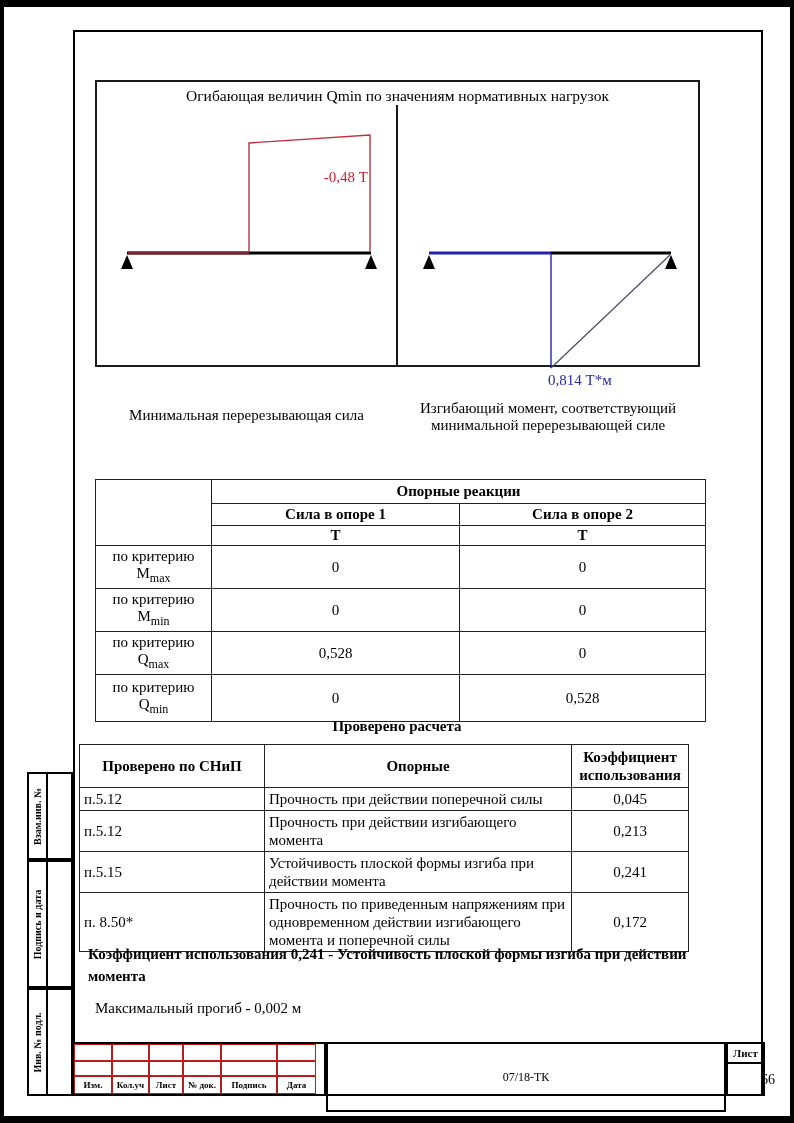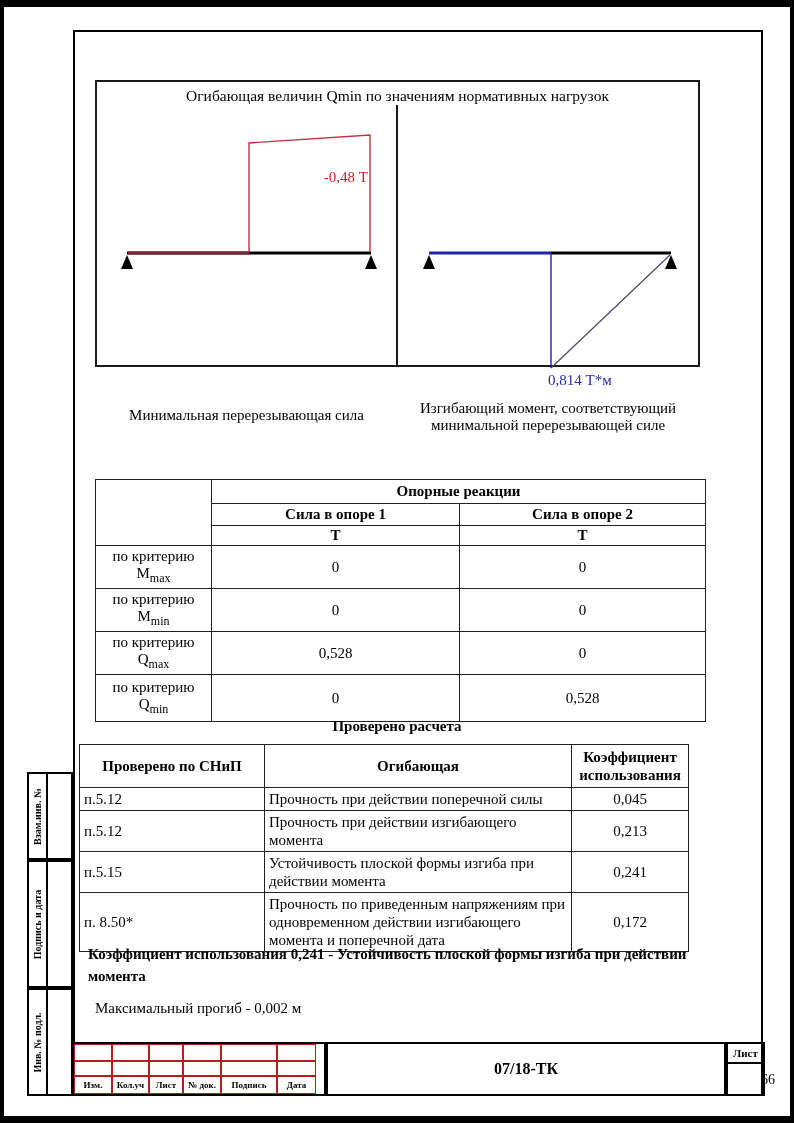--- a/index.html
+++ b/index.html
@@ -38,22 +38,22 @@
   .results-table .kcol{text-align:center;margin-top:15px;}
 
   .summary-bold{position:absolute;left:88px;top:944px;width:650px;font-weight:bold;font-size:15px;line-height:1.45;}
   .deflection{position:absolute;left:95px;top:1000px;font-size:15px;}
 
   
   .tb-grid{position:absolute;left:72px;top:1042px;width:254px;height:54px;border:2px solid #000;box-sizing:border-box;
     display:grid;grid-template-columns:38px 37px 34px 38px 56px 39px;grid-template-rows:17px 15px 18px;}
   .tb-grid .cell{border:1px solid #b91c1c;display:flex;align-items:center;justify-content:center;
     font-size:9px;font-weight:bold;overflow:hidden;white-space:nowrap;}
-  .tb-main{position:absolute;left:326px;top:1042px;width:400px;height:54px;border:2px solid #000;box-sizing:border-box;
-    display:flex;align-items:center;justify-content:center;font-size:16px;font-weight:bold;}
+  .tb-main{position:absolute;left:326px;top:1042px;width:400px;height:70px;border:2px solid #000;box-sizing:border-box;
+    display:flex;align-items:center;justify-content:center;font-size:12px;}
   .tb-sheet{position:absolute;left:726px;top:1042px;width:39px;height:54px;border:2px solid #000;box-sizing:border-box;}
   .tb-sheet .lbl{height:18px;border-bottom:2px solid #000;display:flex;align-items:center;justify-content:center;
     font-size:11px;font-weight:bold;}
   .tb-sheet .num{height:32px;display:flex;align-items:center;justify-content:center;font-size:14px;padding-left:40px;}
 
   
   .stamp-cell{position:absolute;left:27px;width:46px;border:2px solid #000;box-sizing:border-box;display:flex;}
   .stamp-cell .lab{width:17px;border-right:2px solid #000;display:flex;align-items:center;justify-content:center;}
   .stamp-cell .lab span{transform:rotate(-90deg);white-space:nowrap;font-size:10px;font-weight:bold;}
   .stamp-cell .emp{flex:1;}
@@ -145,41 +145,41 @@
       <td>0,528</td>
     </tr>
   </tbody>
     </table>
 
   <div class="results-title">Проверено расчета</div>
   <table class="results-table">
     <tbody>
         <tr>
       <td class="hdr" style="width:176px;height:40px;">Проверено по СНиП</td>
-      <td class="hdr" style="width:298px;">Огибающая</td>
+      <td class="hdr" style="width:298px;">Опорные</td>
       <td class="hdr" style="width:108px;">Коэффициент использования</td>
     </tr>
     <tr>
       <td style="height:20px;">п.5.12</td>
       <td>Прочность при действии поперечной силы</td>
       <td class="kcol">0,045</td>
     </tr>
     <tr>
       <td style="height:38px;">п.5.12</td>
       <td>Прочность при действии изгибающего момента</td>
       <td class="kcol">0,213</td>
     </tr>
     <tr>
       <td style="height:38px;">п.5.15</td>
       <td>Устойчивость плоской формы изгиба при действии момента</td>
       <td class="kcol">0,241</td>
     </tr>
     <tr>
       <td style="height:56px;">п. 8.50*</td>
-      <td>Прочность по приведенным напряжениям при одновременном действии изгибающего момента и поперечной дата</td>
+      <td>Прочность по приведенным напряжениям при одновременном действии изгибающего момента и поперечной силы</td>
       <td class="kcol">0,172</td>
     </tr>
   </tbody>
     </table>
 
   <div class="summary-bold">Коэффициент использования 0,241 - Устойчивость плоской формы изгиба при действии момента</div>
   <div class="deflection">Максимальный прогиб - 0,002 м</div>
 
   <div class="tb-grid">
     <div class="cell"></div>

